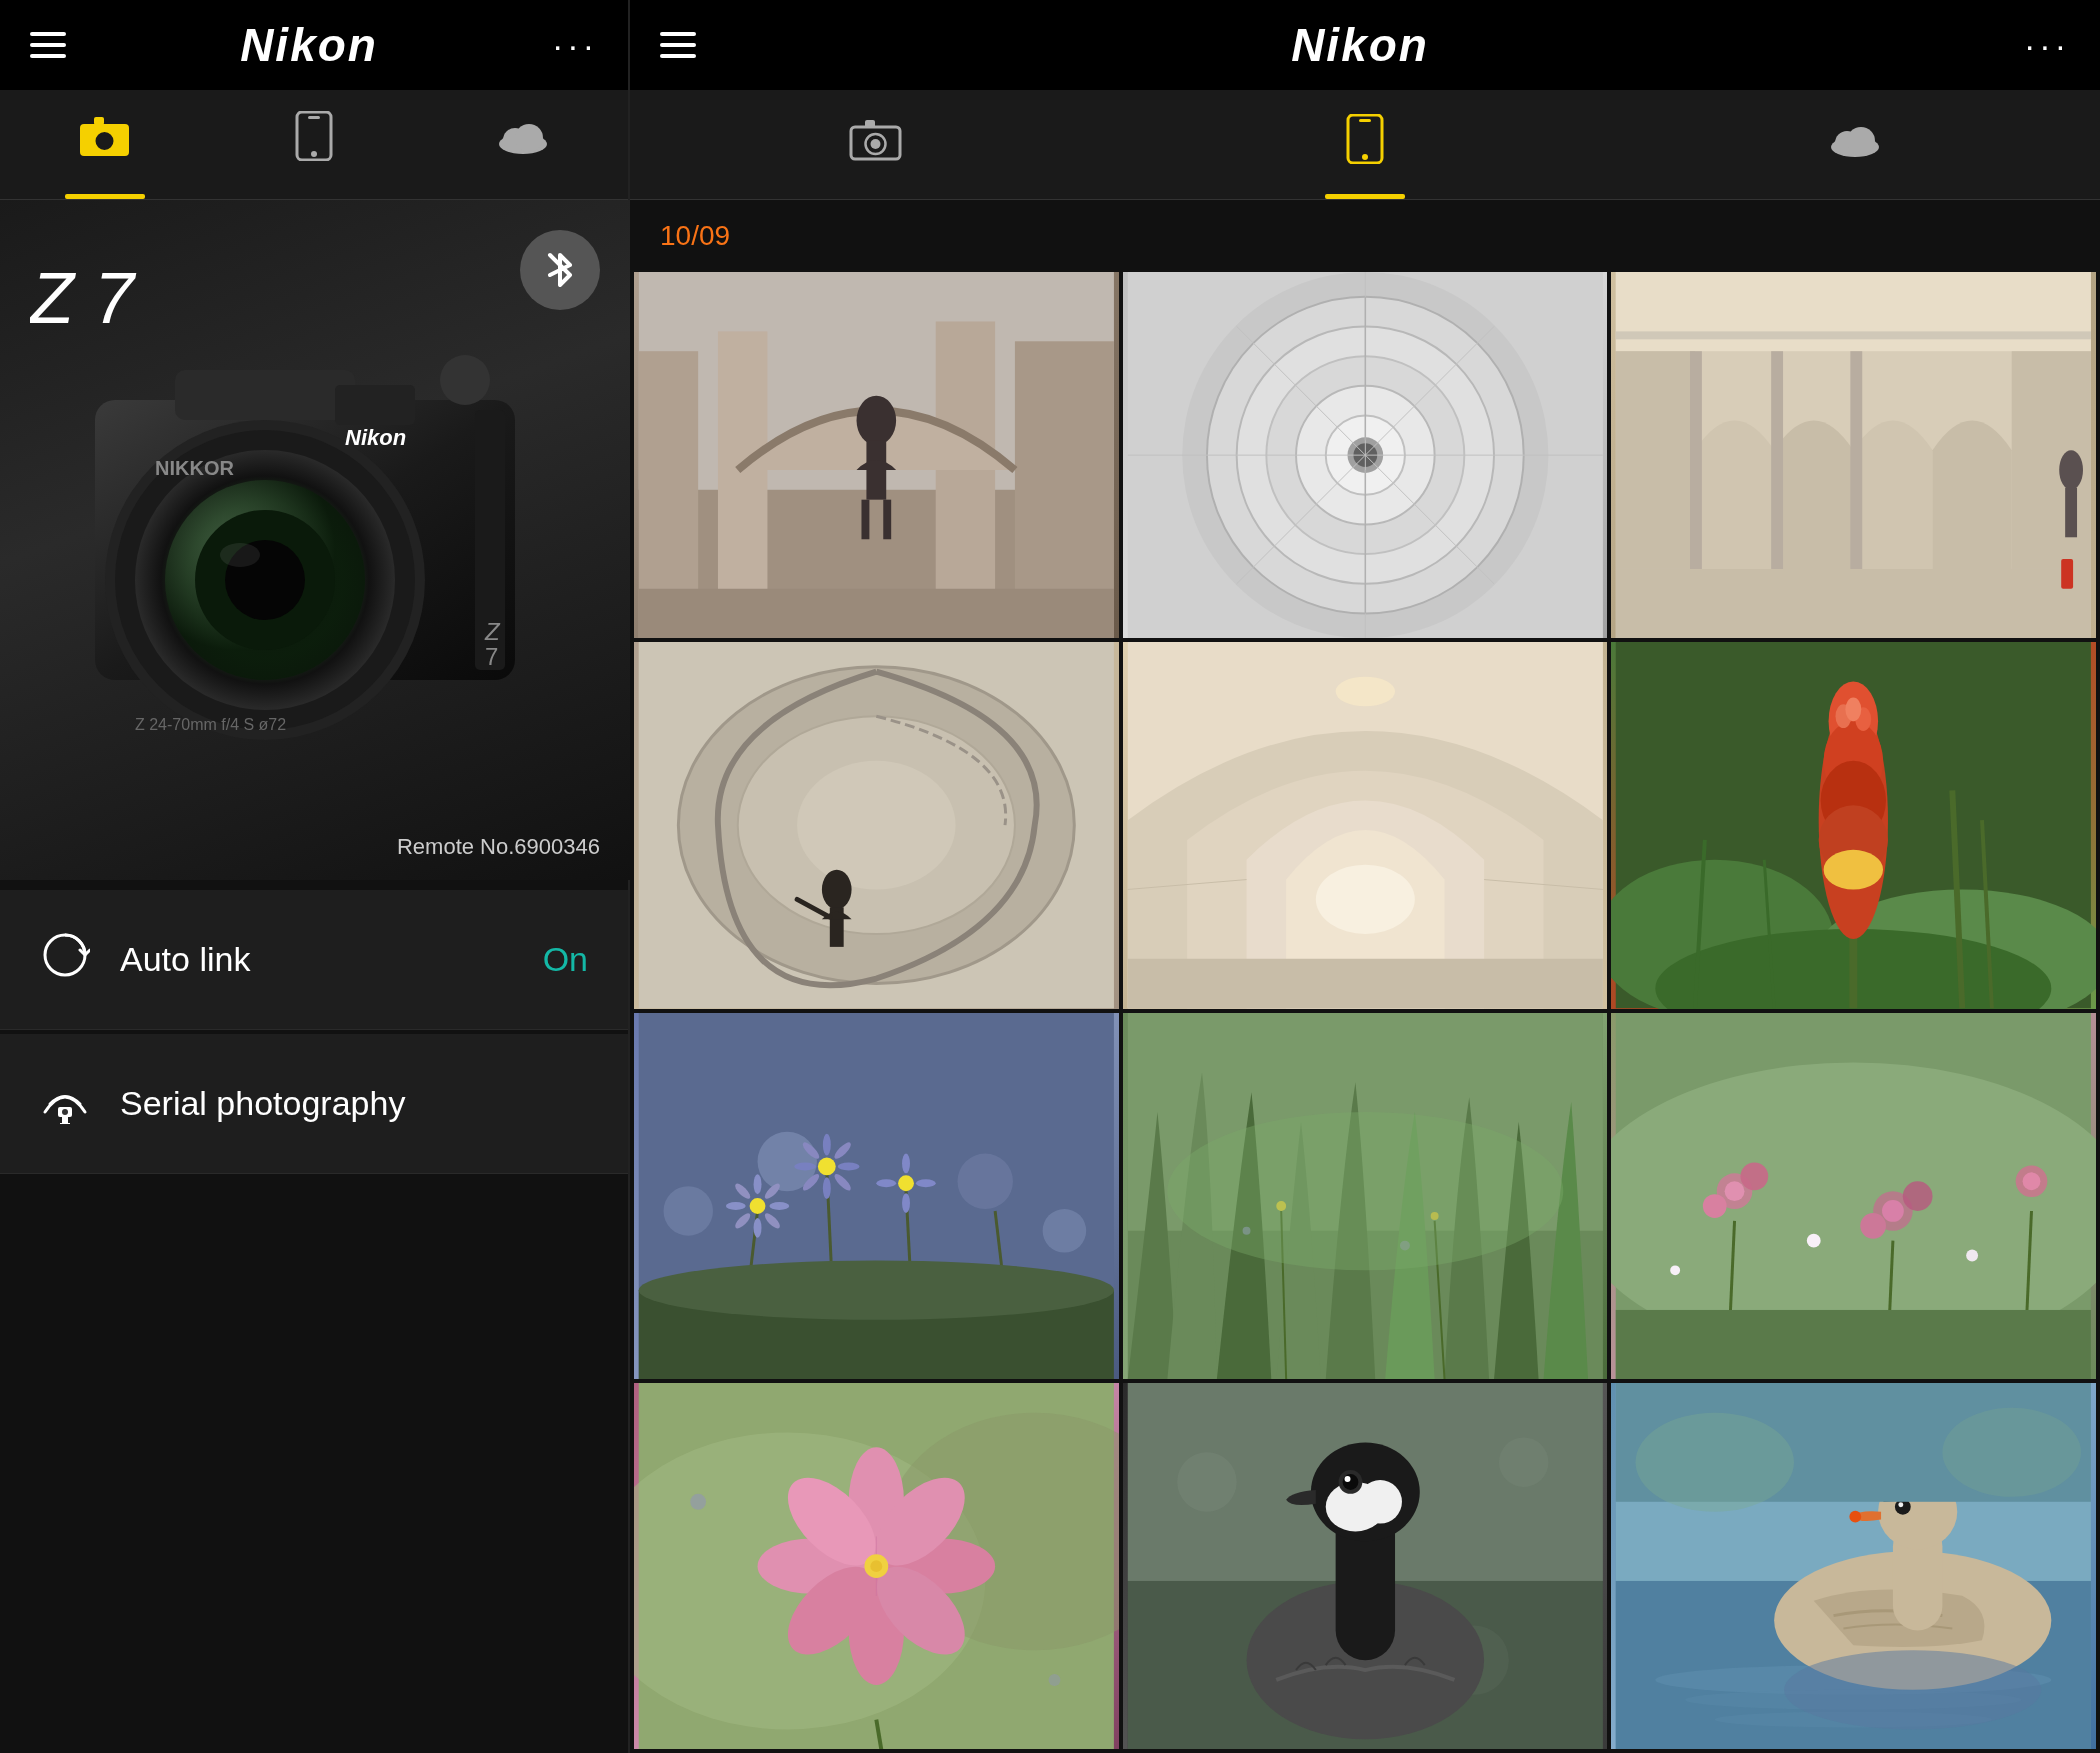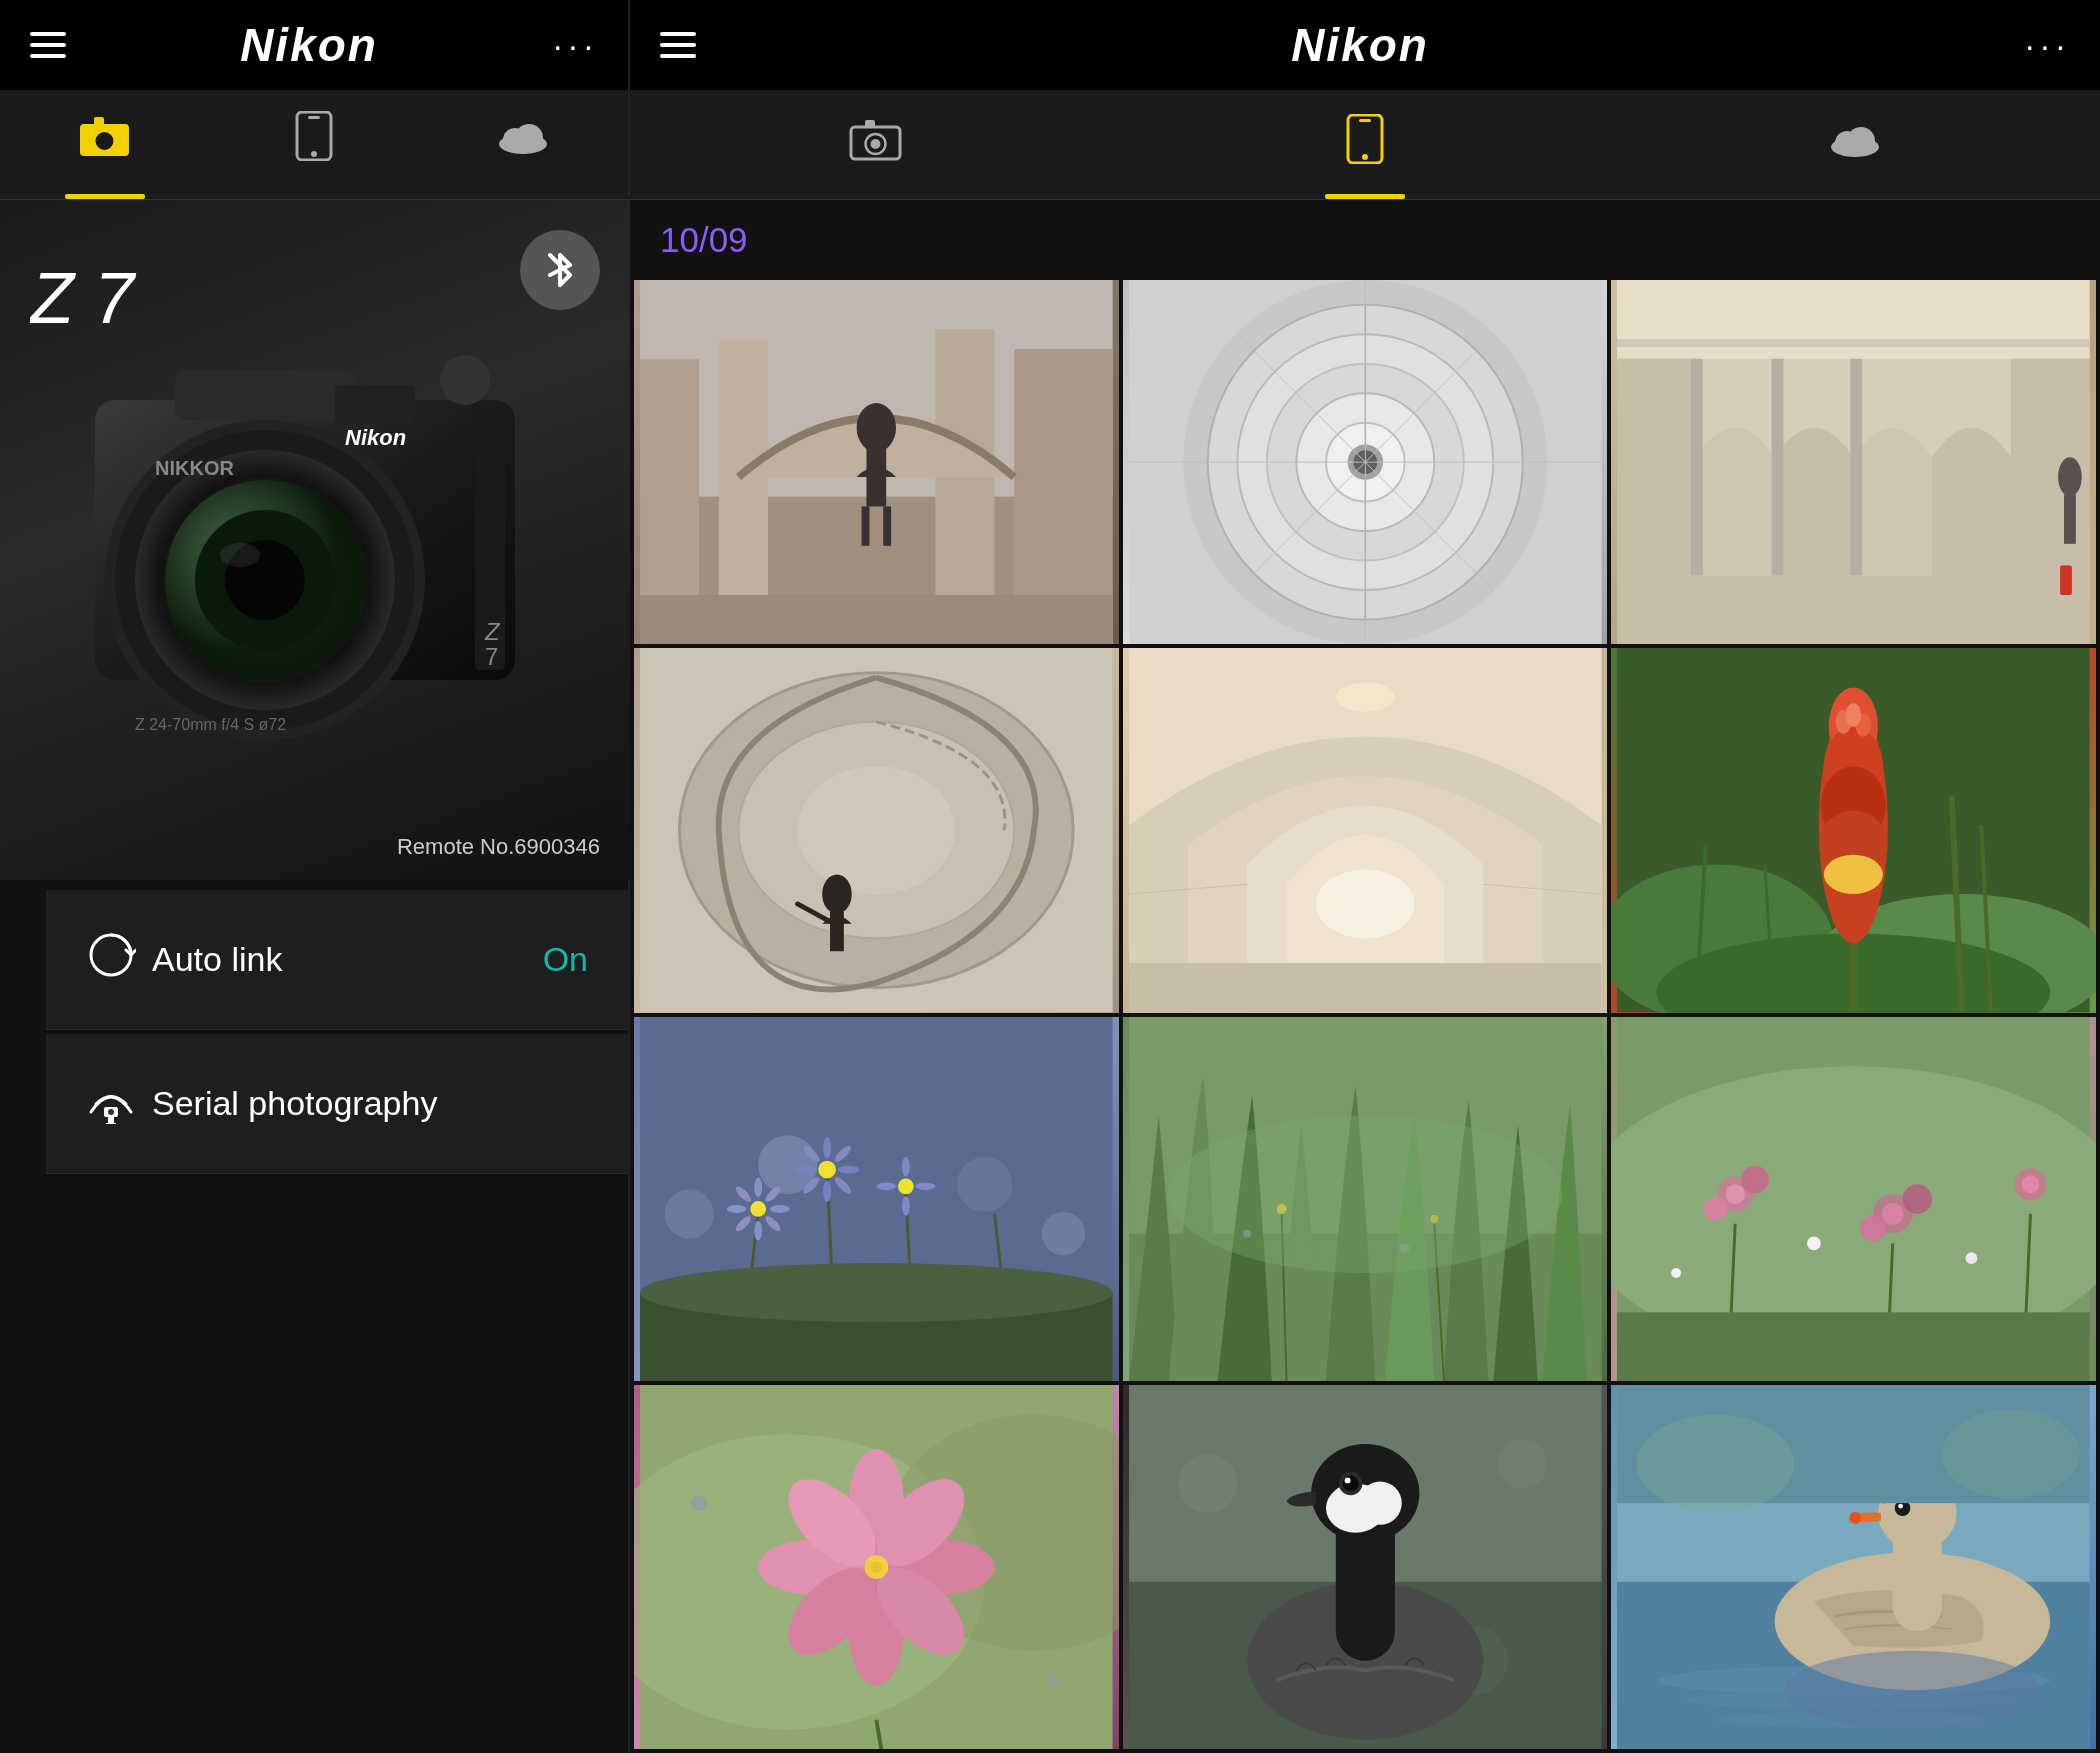--- a/index.html
+++ b/index.html
@@ -167,23 +167,22 @@
       padding: 10px 0;
     }
 
     .menu-item {
       background: #1e1e1e;
       height: 140px;
       display: flex;
       align-items: center;
       padding: 0 40px;
       cursor: pointer;
-      gap: 16px;
+      gap: 30px;
       border-bottom: 1px solid #2a2a2a;
-      margin-left: 46px;
     }
 
     .menu-item-icon {
       font-size: 38px;
       color: #fff;
     }
 
     .menu-item-label {
       color: #fff;
       font-size: 34px;
@@ -217,22 +216,22 @@
     .right-tabs-bar {
       background: #1a1a1a;
       height: 110px;
       display: flex;
       align-items: center;
       justify-content: space-around;
       border-bottom: 1px solid #333;
     }
 
     .date-label {
-      color: #8b5cf6;
-      font-size: 35px;
+      color: #f97316;
+      font-size: 28px;
       padding: 20px 30px;
     }
 
     .photo-grid {
       display: grid;
       grid-template-columns: repeat(3, 1fr);
       grid-template-rows: repeat(4, 1fr);
       gap: 4px;
       flex: 1;
       overflow: hidden;

